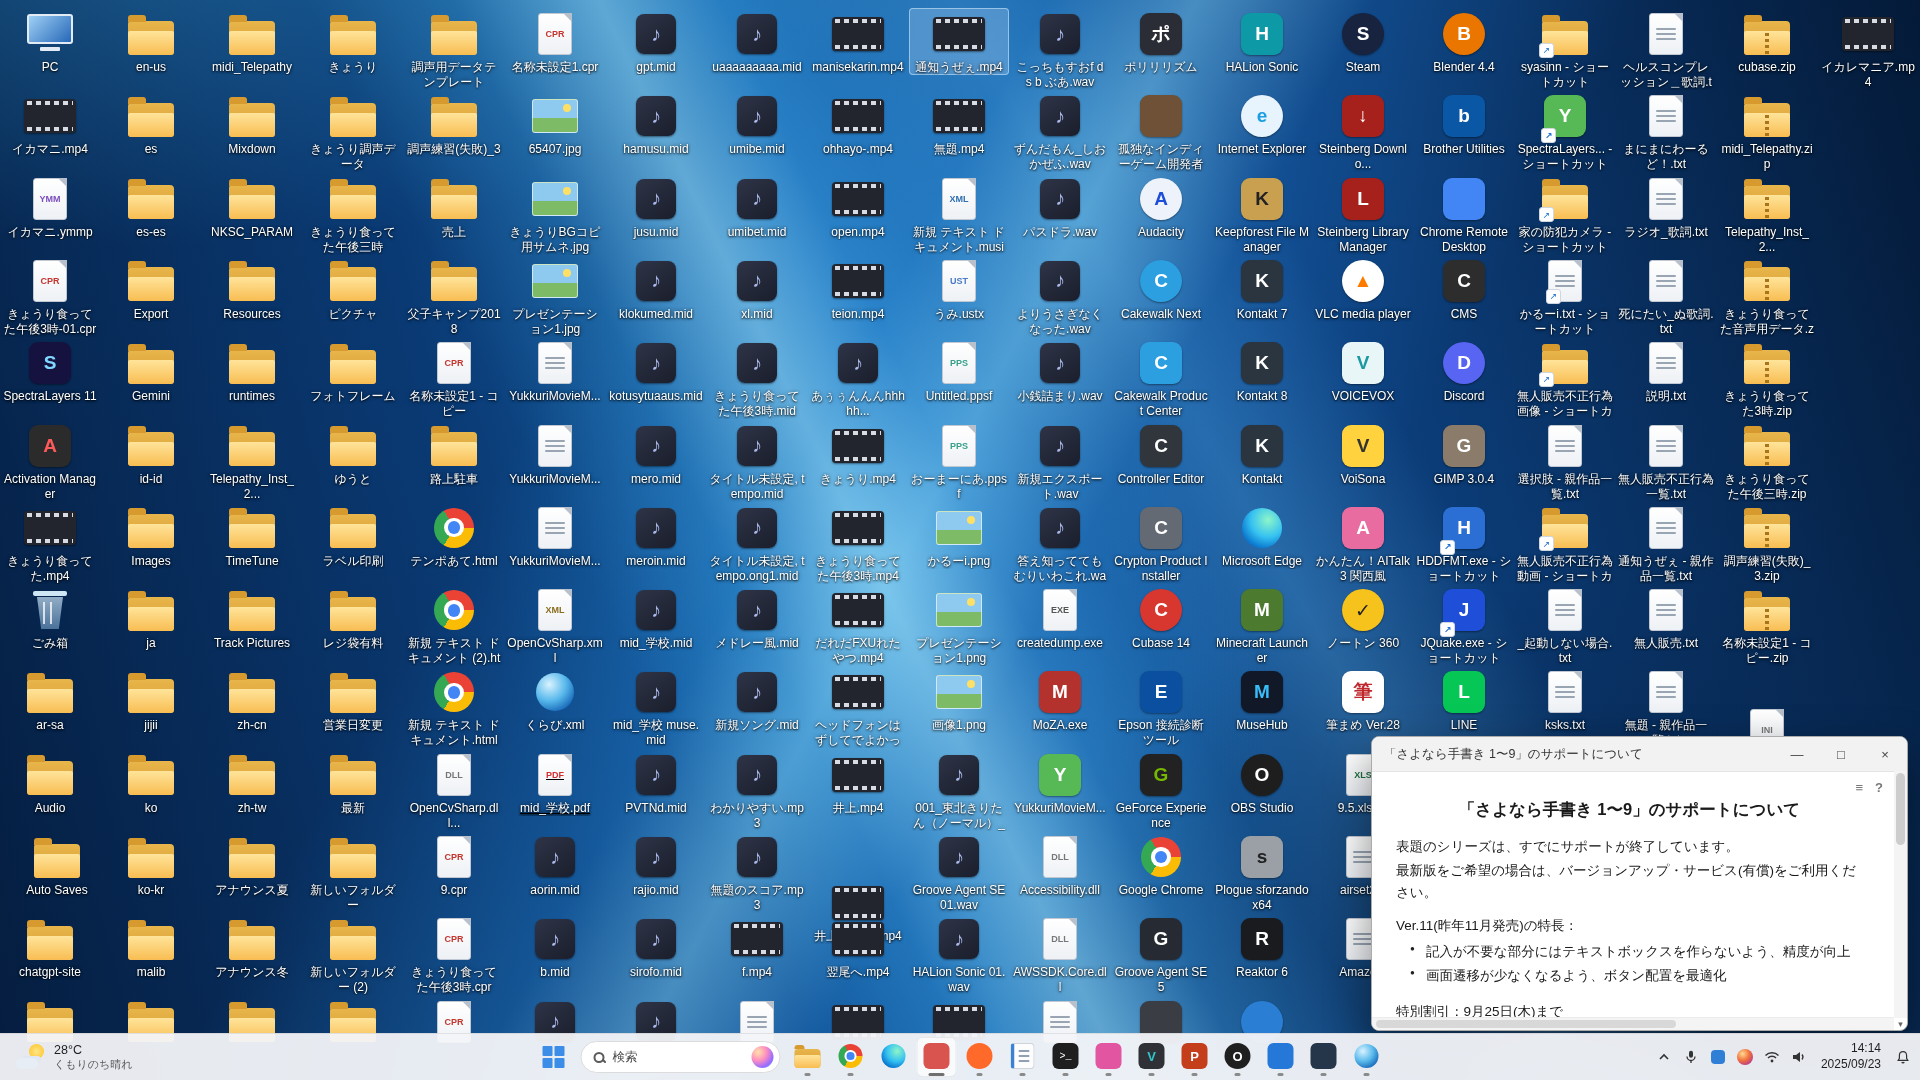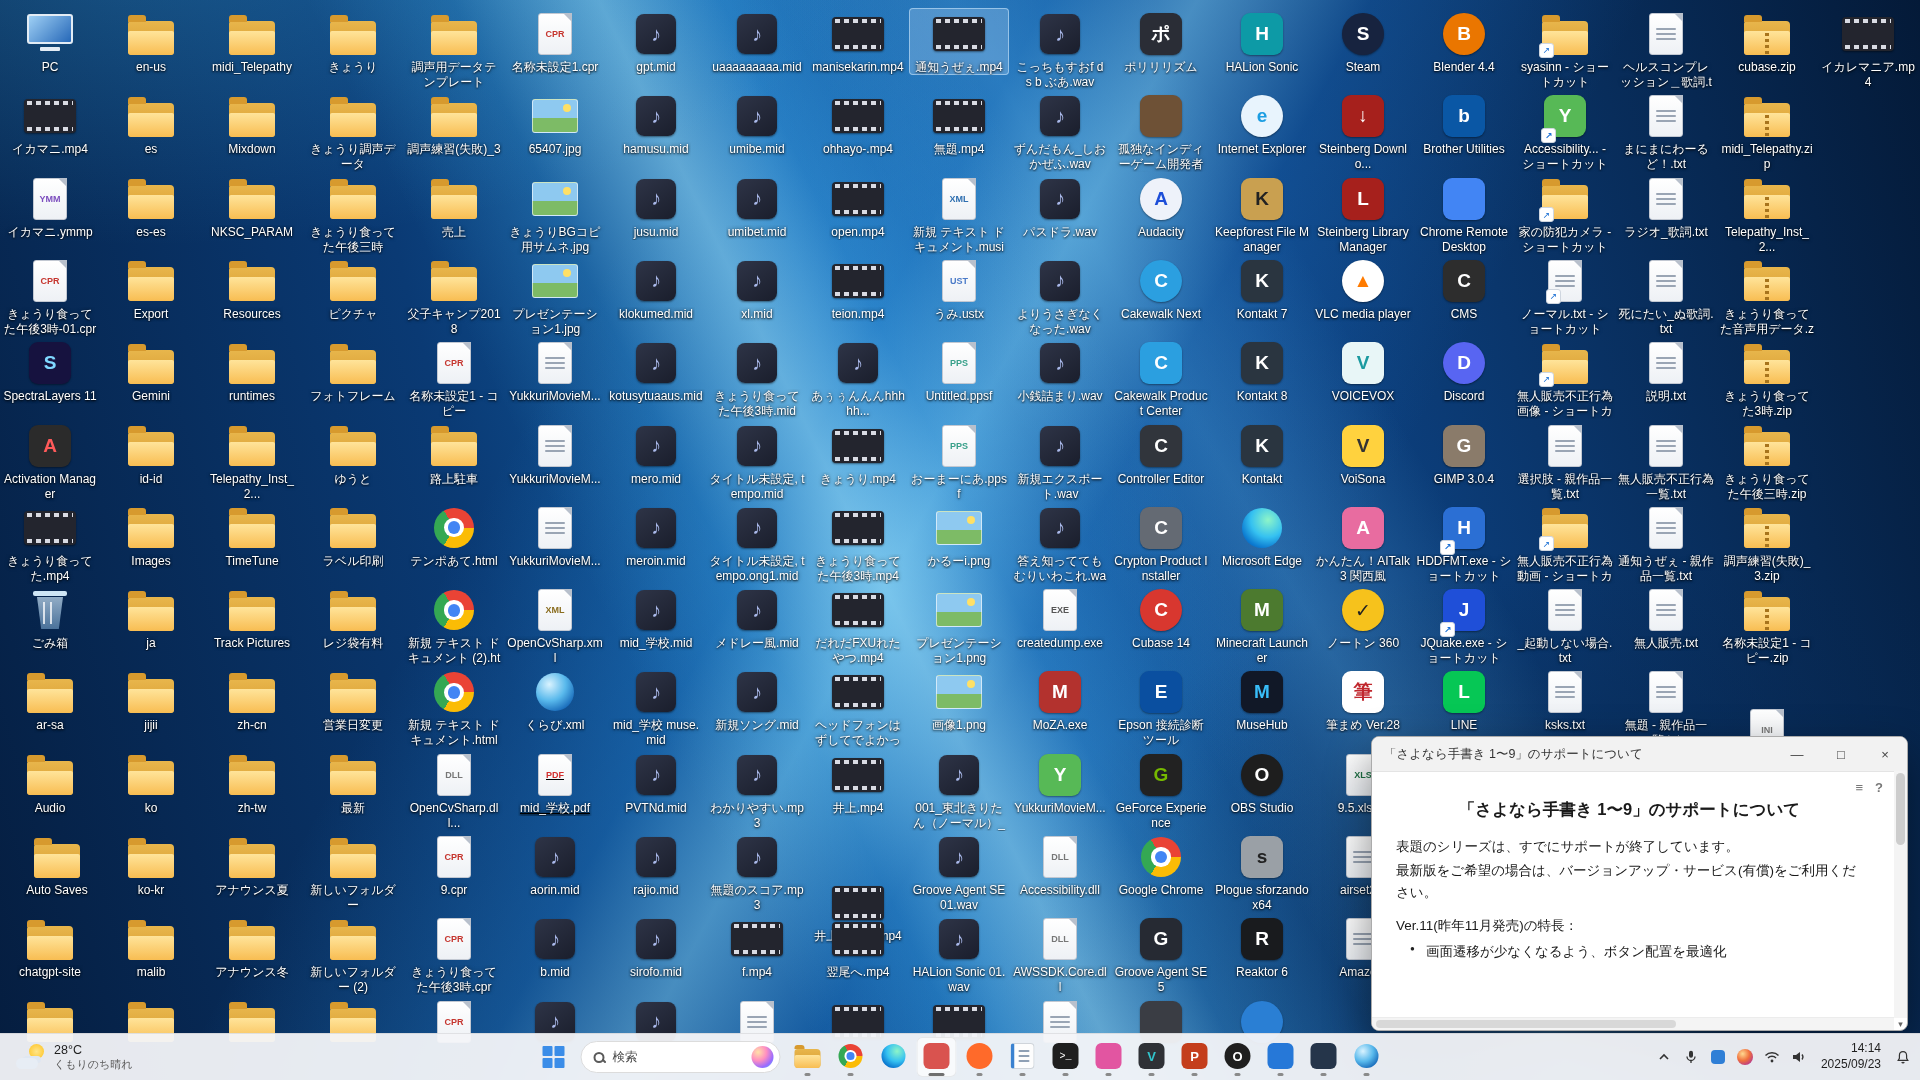--- a/index.html
+++ b/index.html
@@ -1363,42 +1363,42 @@
           <div class="k-folder">
             <span class="sc">↗</span>
           </div>
         </div>
         <div class="lbl">syasinn - ショートカット</div>
       </div>
       <div class="cell" title="YukkuriMovieM... - ショートカット" style="left: 1515px; top: 90.3px;">
         <div class="ic">
           <div class="k-app" style="background: rgb(87, 185, 86); color: rgb(255, 255, 255);">Y<span class="sc">↗</span></div>
         </div>
-        <div class="lbl">Accessibility... - ショートカット</div>
+        <div class="lbl">SpectraLayers... - ショートカット</div>
       </div>
       <div class="cell" title="家の防犯カメラ - ショートカット" style="left: 1515px; top: 172.6px;">
         <div class="ic">
           <div class="k-folder">
             <span class="sc">↗</span>
           </div>
         </div>
         <div class="lbl">家の防犯カメラ - ショートカット</div>
       </div>
       <div class="cell" title="万引きメモ.txt - ショートカット" style="left: 1515px; top: 254.9px;">
         <div class="ic">
           <div class="k-page">
             <div class="lines">
               <i></i>
               <i></i>
               <i></i>
             </div>
             <span class="sc">↗</span>
           </div>
         </div>
-        <div class="lbl">ノーマル.txt - ショートカット</div>
+        <div class="lbl">かるーi.txt - ショートカット</div>
       </div>
       <div class="cell" title="無人販売不正行為 画像 - ショートカット" style="left: 1515px; top: 337.2px;">
         <div class="ic">
           <div class="k-folder">
             <span class="sc">↗</span>
           </div>
         </div>
         <div class="lbl">無人販売不正行為 画像 - ショートカット</div>
       </div>
       <div class="cell" title="選択肢 - 親作品一覧.txt" style="left: 1515px; top: 419.5px;">
@@ -1645,22 +1645,24 @@
     <div class="dlg-body">
       <div class="dlg-tools">
         <span>≡</span>
         <span>?</span>
       </div>
       <h1 class="dlg-h">「さよなら手書き 1〜9」のサポートについて</h1>
       <p>表題のシリーズは、すでにサポートが終了しています。</p>
       <p>最新版をご希望の場合は、バージョンアップ・サービス(有償)をご利用ください。</p>
       <p class="feat">Ver.11(昨年11月発売)の特長：</p>
       <ul id="bullets">
+          <li>記入が不要な部分にはテキストボックスを作らないよう、精度が向上</li>
           <li>画面遷移が少なくなるよう、ボタン配置を最適化</li>
         </ul>
+      <p class="foot">特別割引：9月25日(木)まで</p>
     </div>
     <div class="vsb">
       <div class="vthumb"></div>
       <div class="varrow">▾</div>
     </div>
     <div class="hsb">
       <div class="hthumb"></div>
     </div>
   </div>
 </div>

